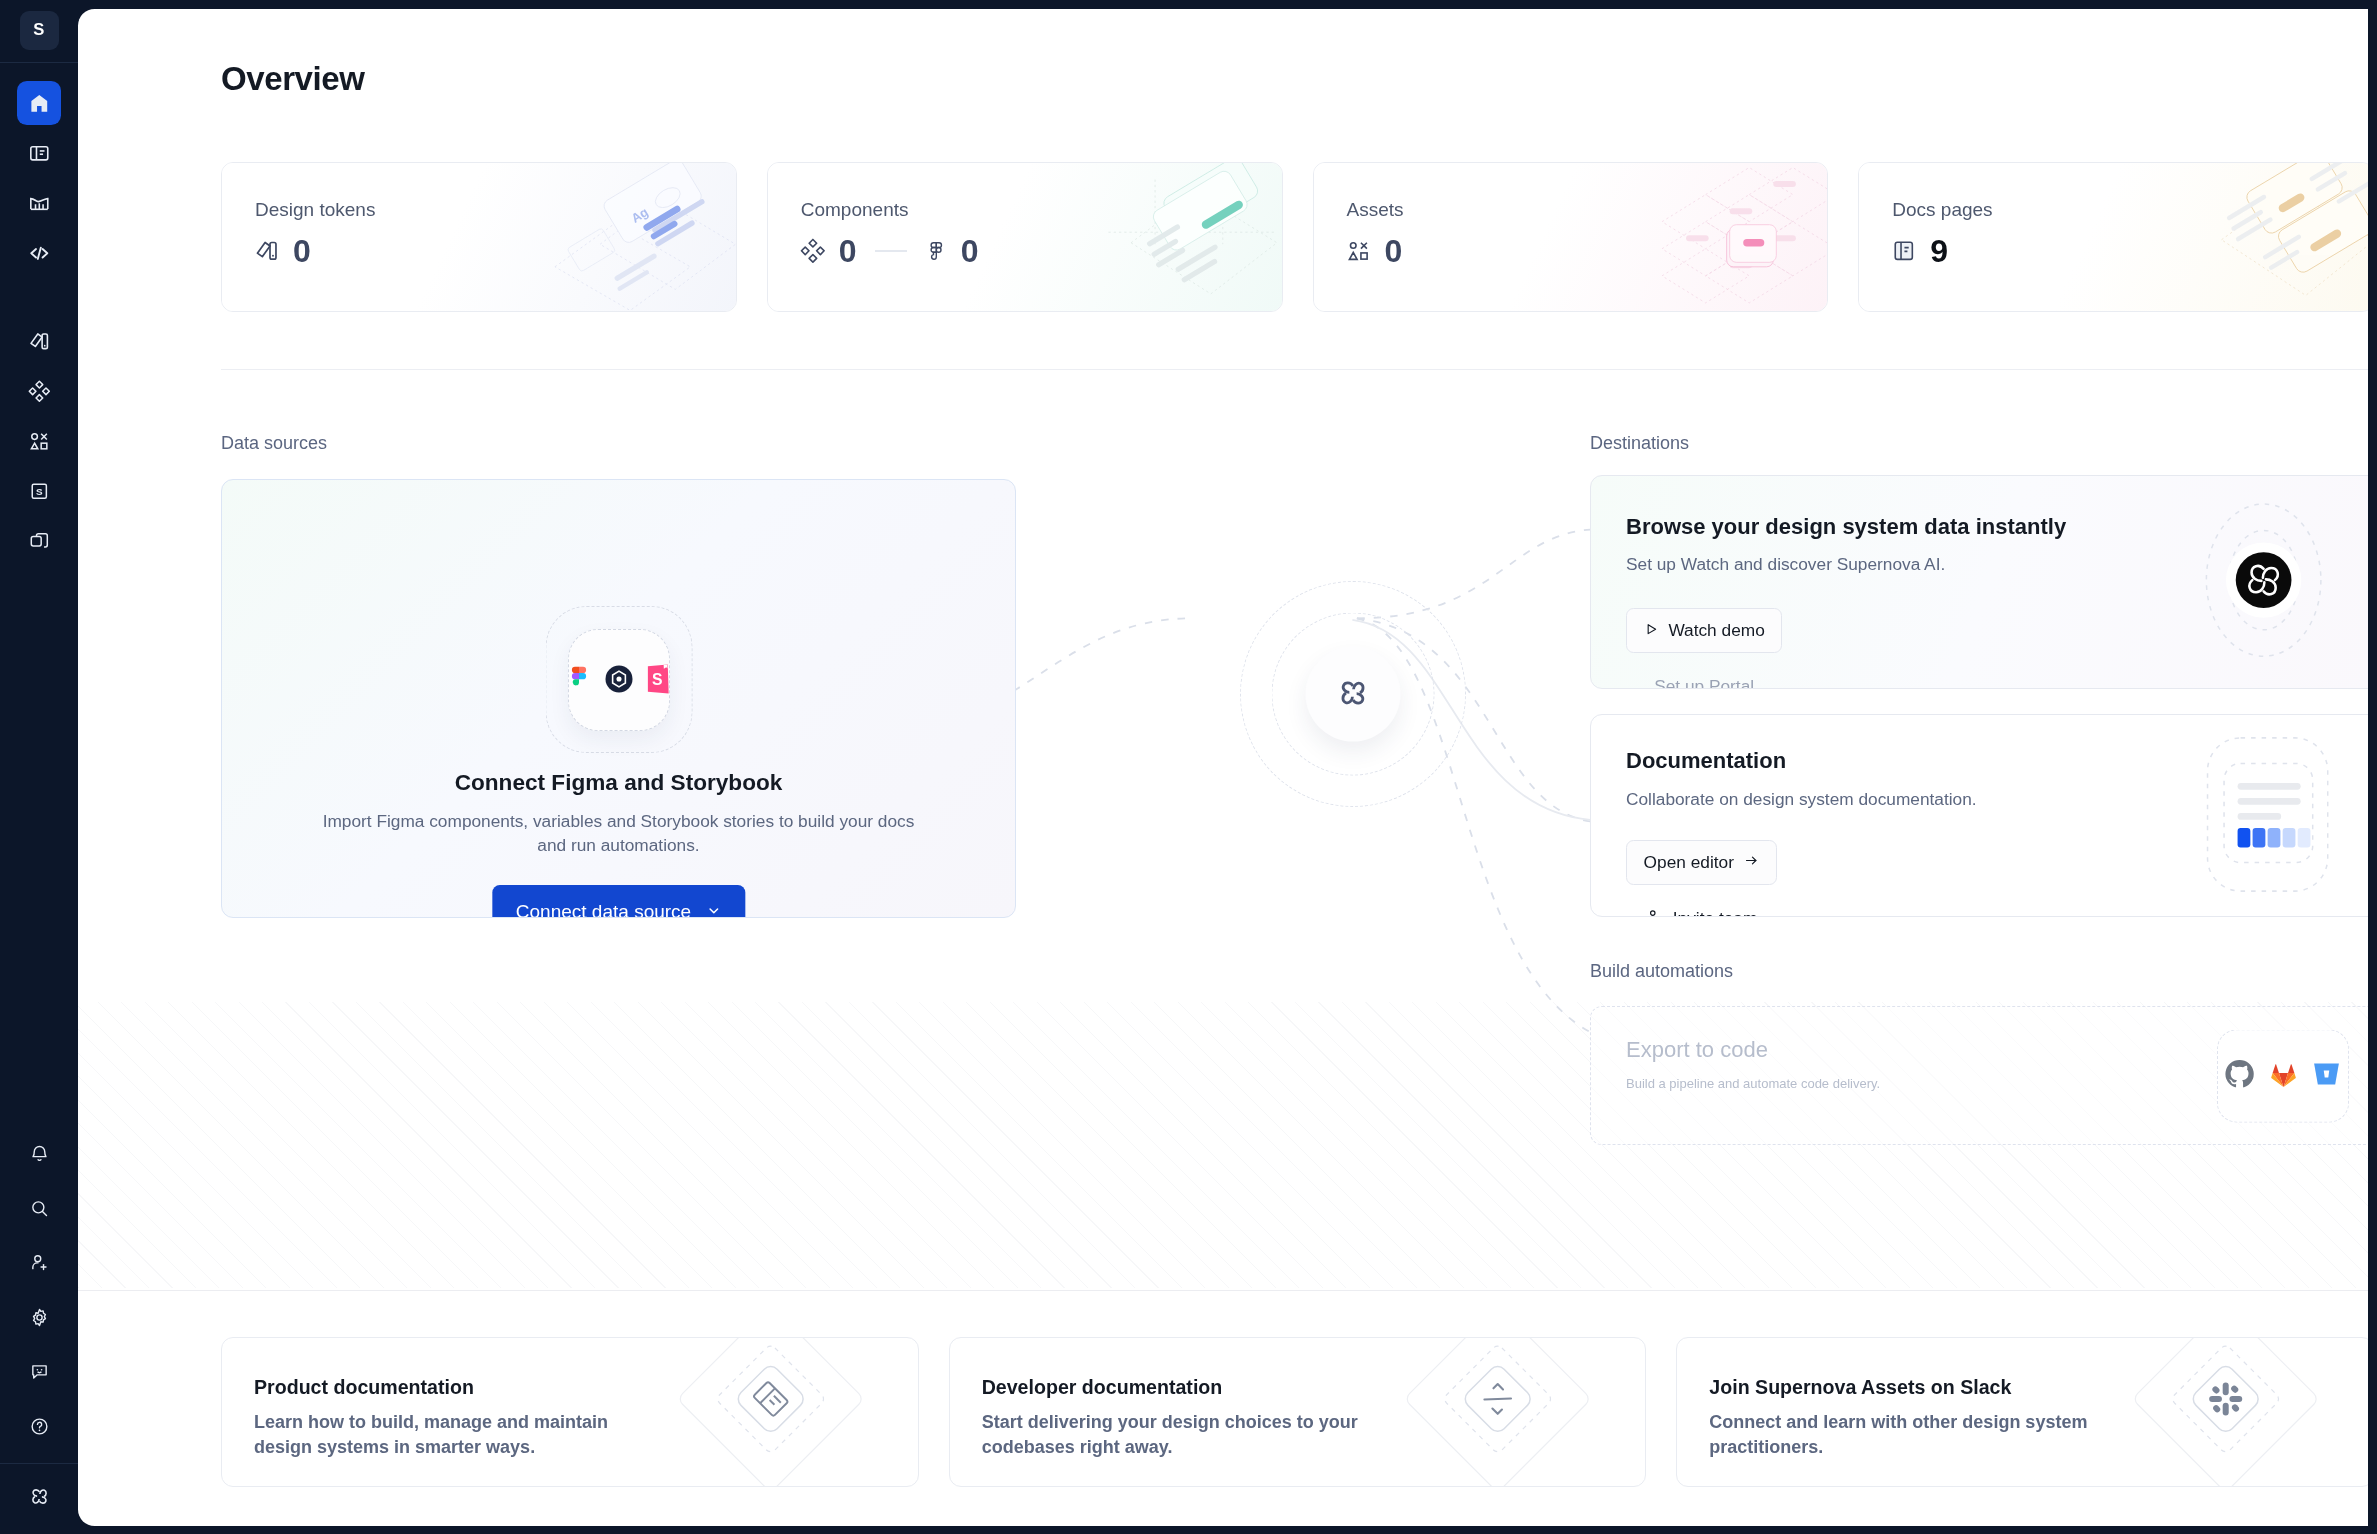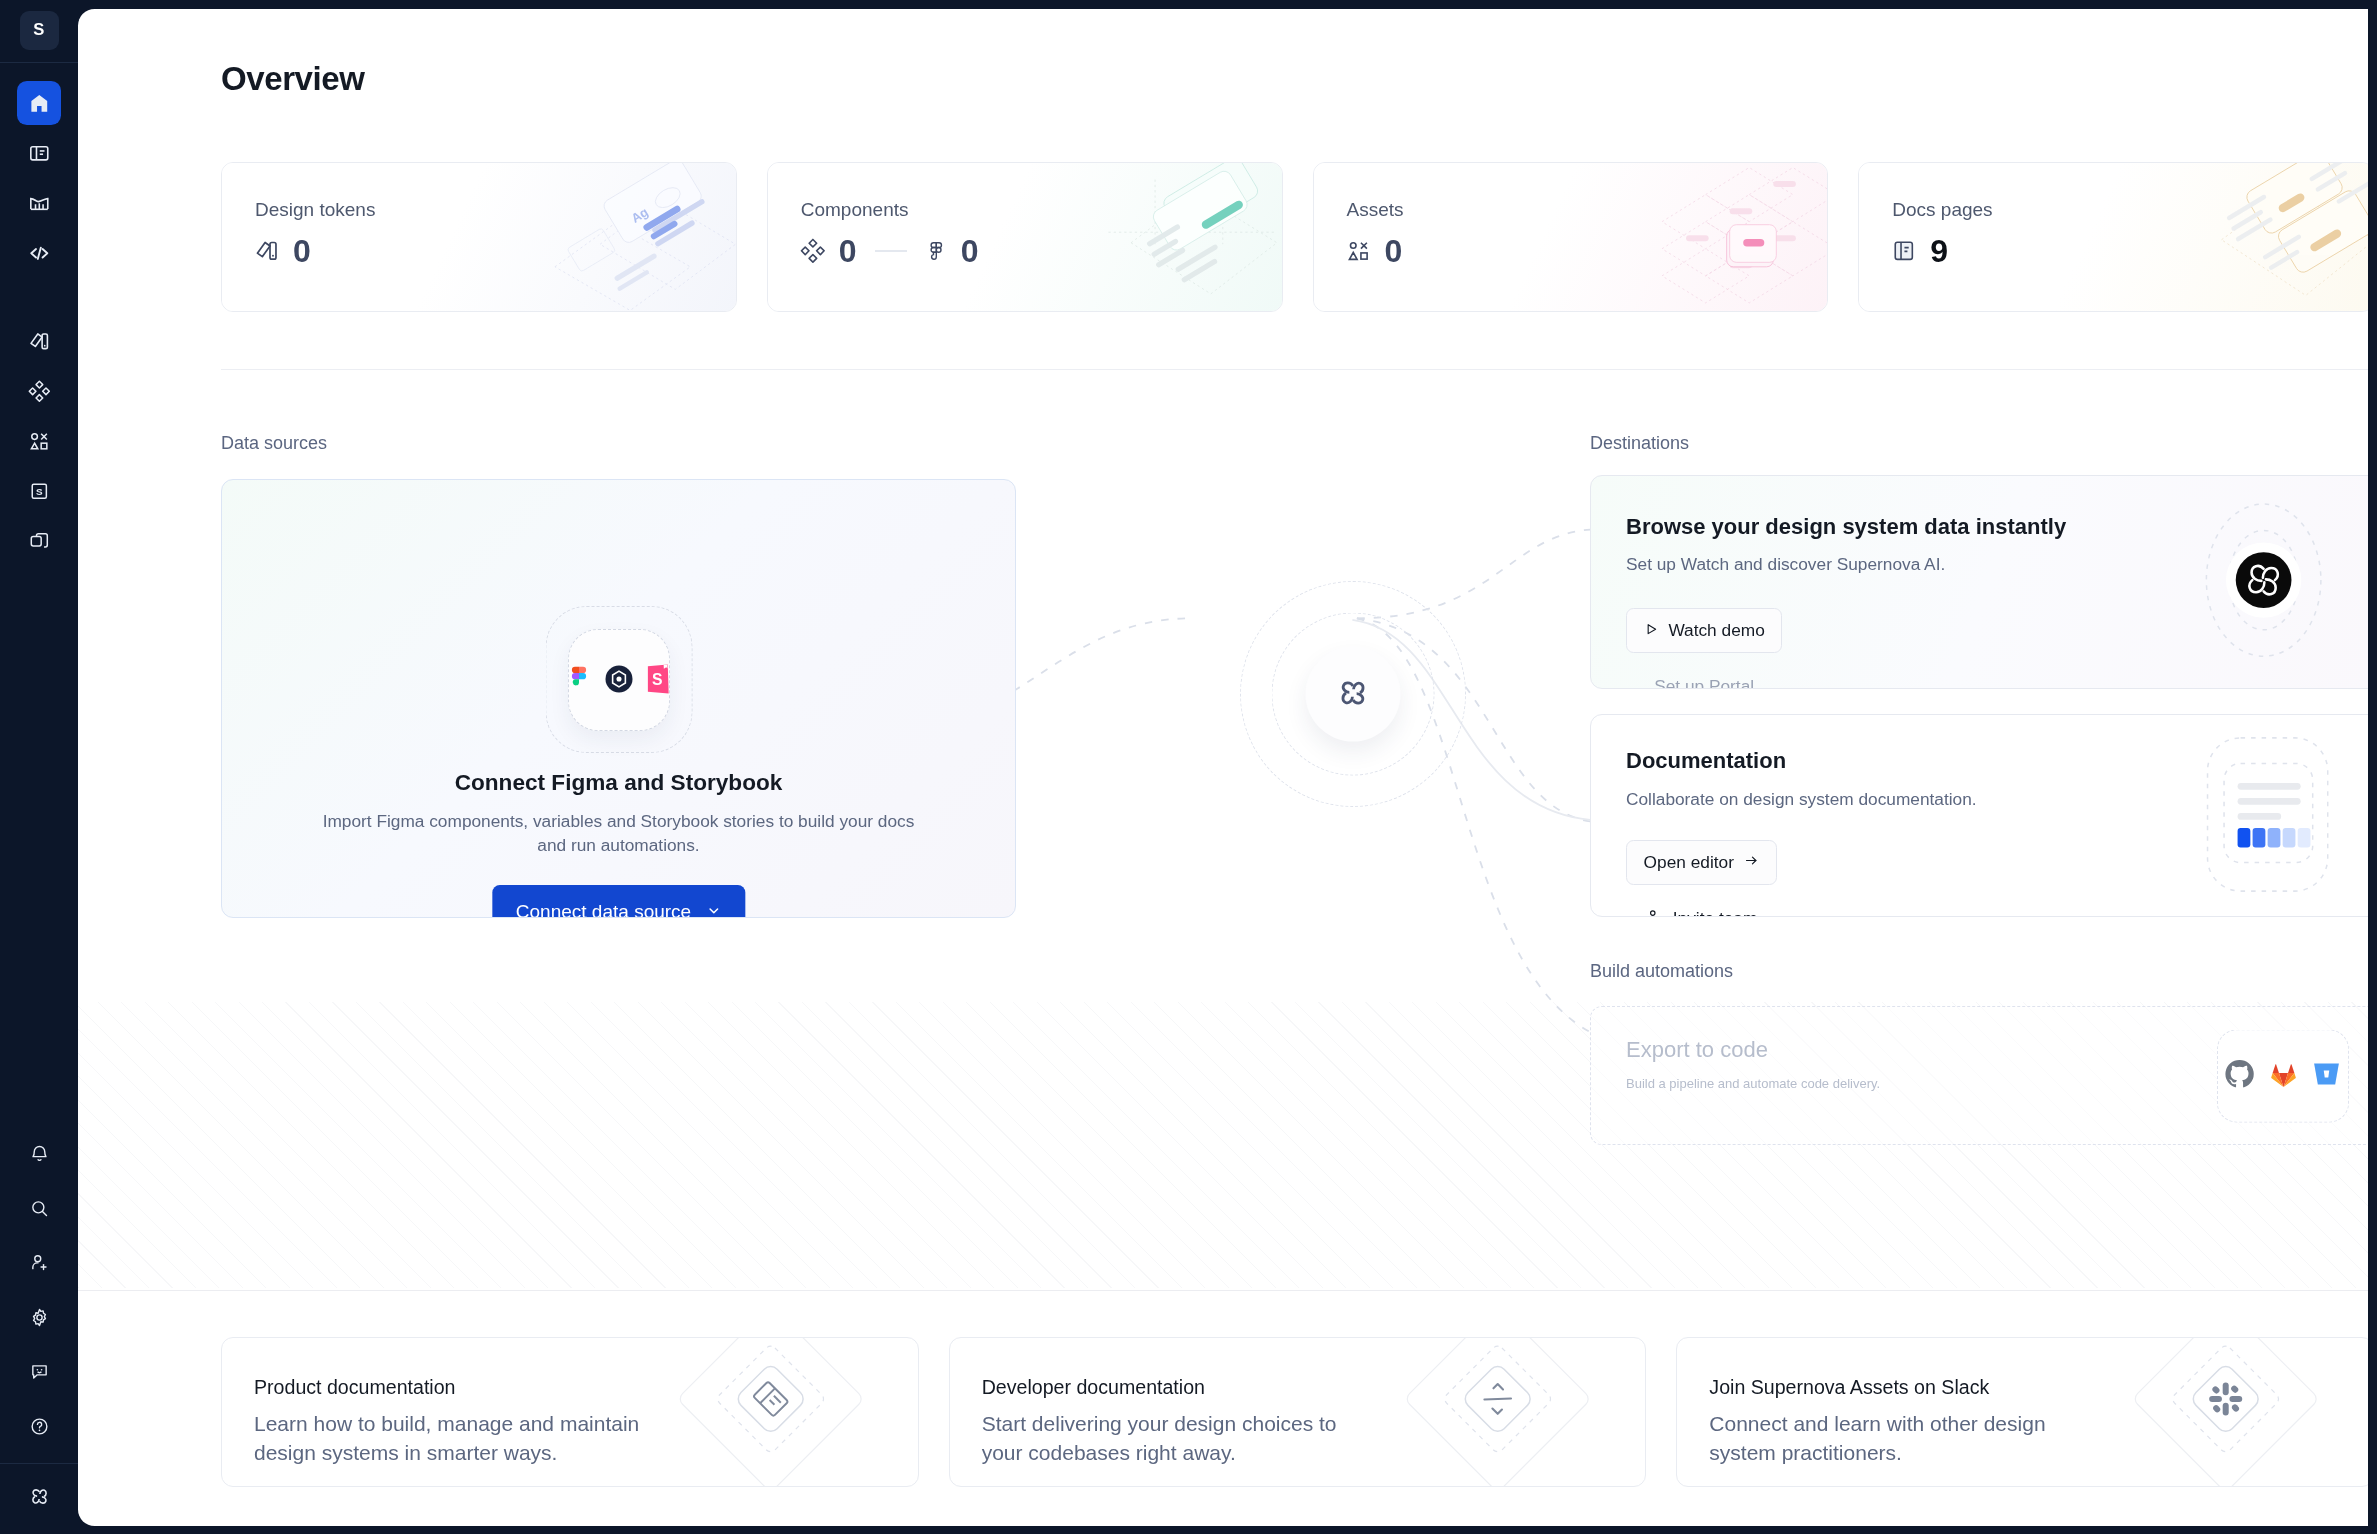--- a/index.html
+++ b/index.html
@@ -189,22 +189,22 @@
 
   
   .footer-sep { position: absolute; left: 0; top: 1281px; width: 2290px; height: 0.8px; background: #ecedf1; }
   .footer {
     position: absolute; left: 143px; top: 1328px; width: 2153px; display: flex; gap: 30px;
   }
   .foot-card {
     position: relative; flex: 1 1 0; height: 150px;
     border: 0.8px solid #e9ecf2; border-radius: 12px; background: #fff; overflow: hidden;
   }
-  .foot-h { position: absolute; left: 32px; top: 38px; font-size: 19.6px; font-weight: 400; color: #141a24; }
-  .foot-s { position: absolute; left: 32px; top: 72px; width: 391px; font-size: 21px; line-height: 1.38; color: #5c6780; }
+  .foot-h { position: absolute; left: 32px; top: 38px; font-size: 19.6px; font-weight: 700; color: #141a24; }
+  .foot-s { position: absolute; left: 32px; top: 72px; width: 391px; font-size: 18px; line-height: 1.38; color: #5c6780; font-weight: bold; }
   .foot-art { position: absolute; right: 0px; top: -7.5px; width: 248px; height: 166px; }
 
   .nowrap { white-space: nowrap; }
 </style>
 </head>
 <body>
 
 <div class="app">
 
   <aside class="sidebar">

